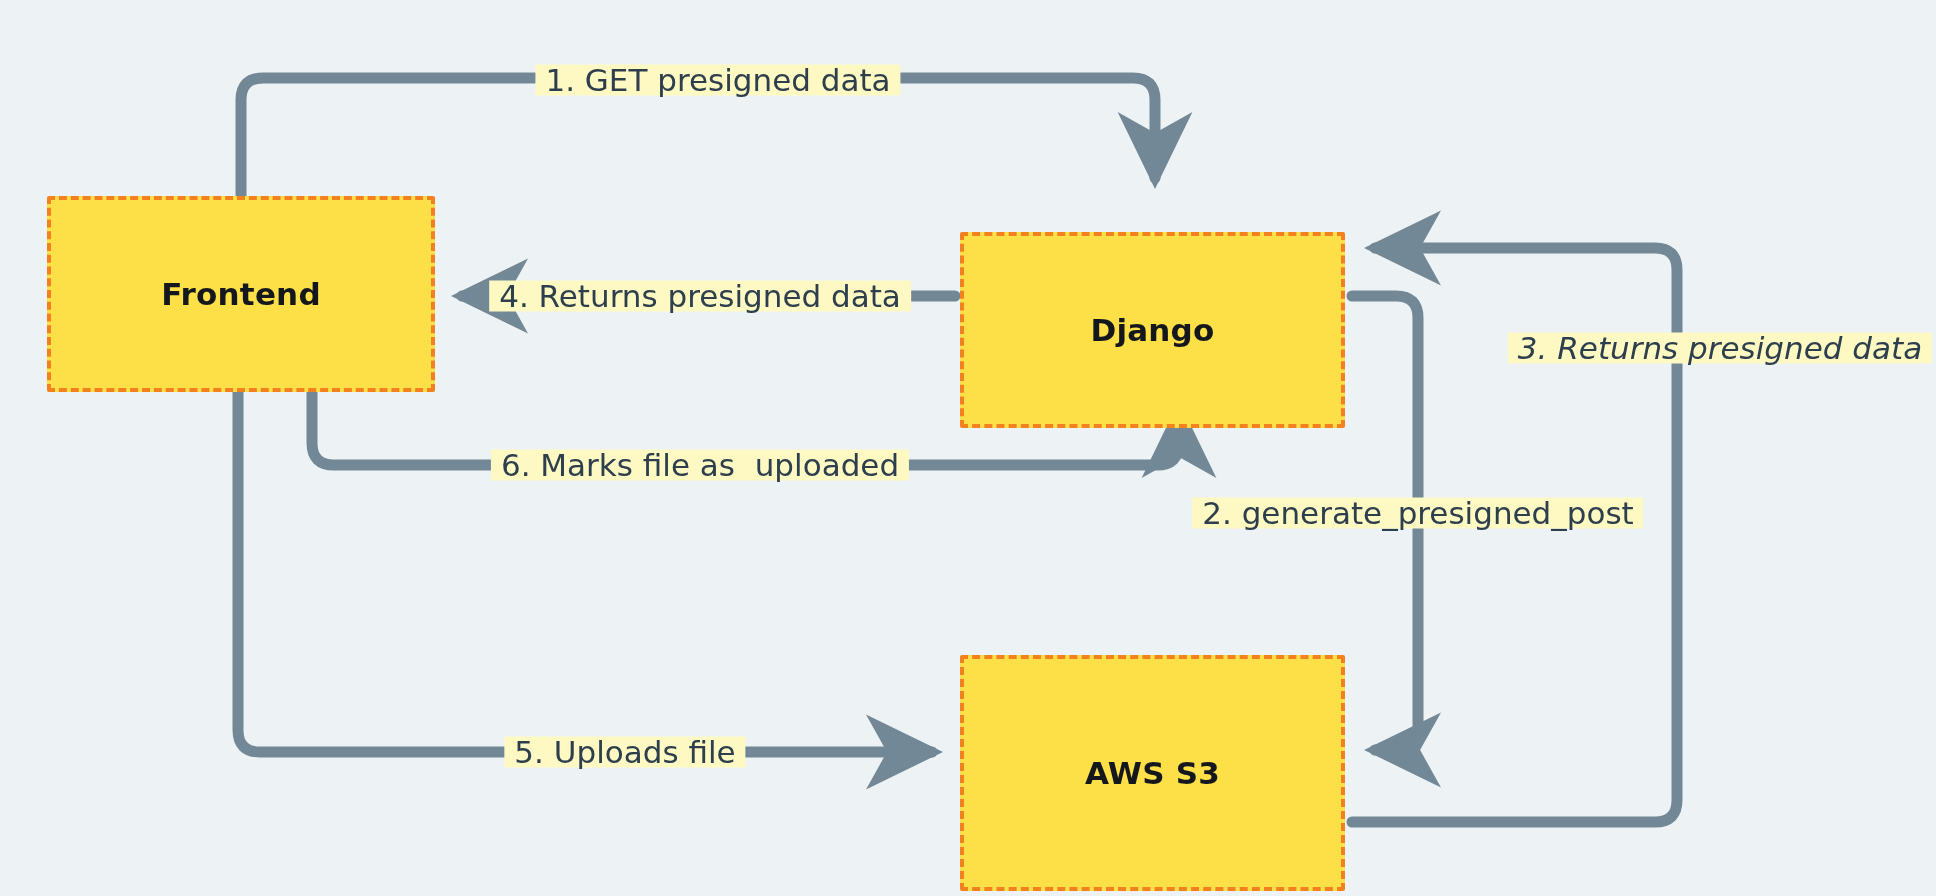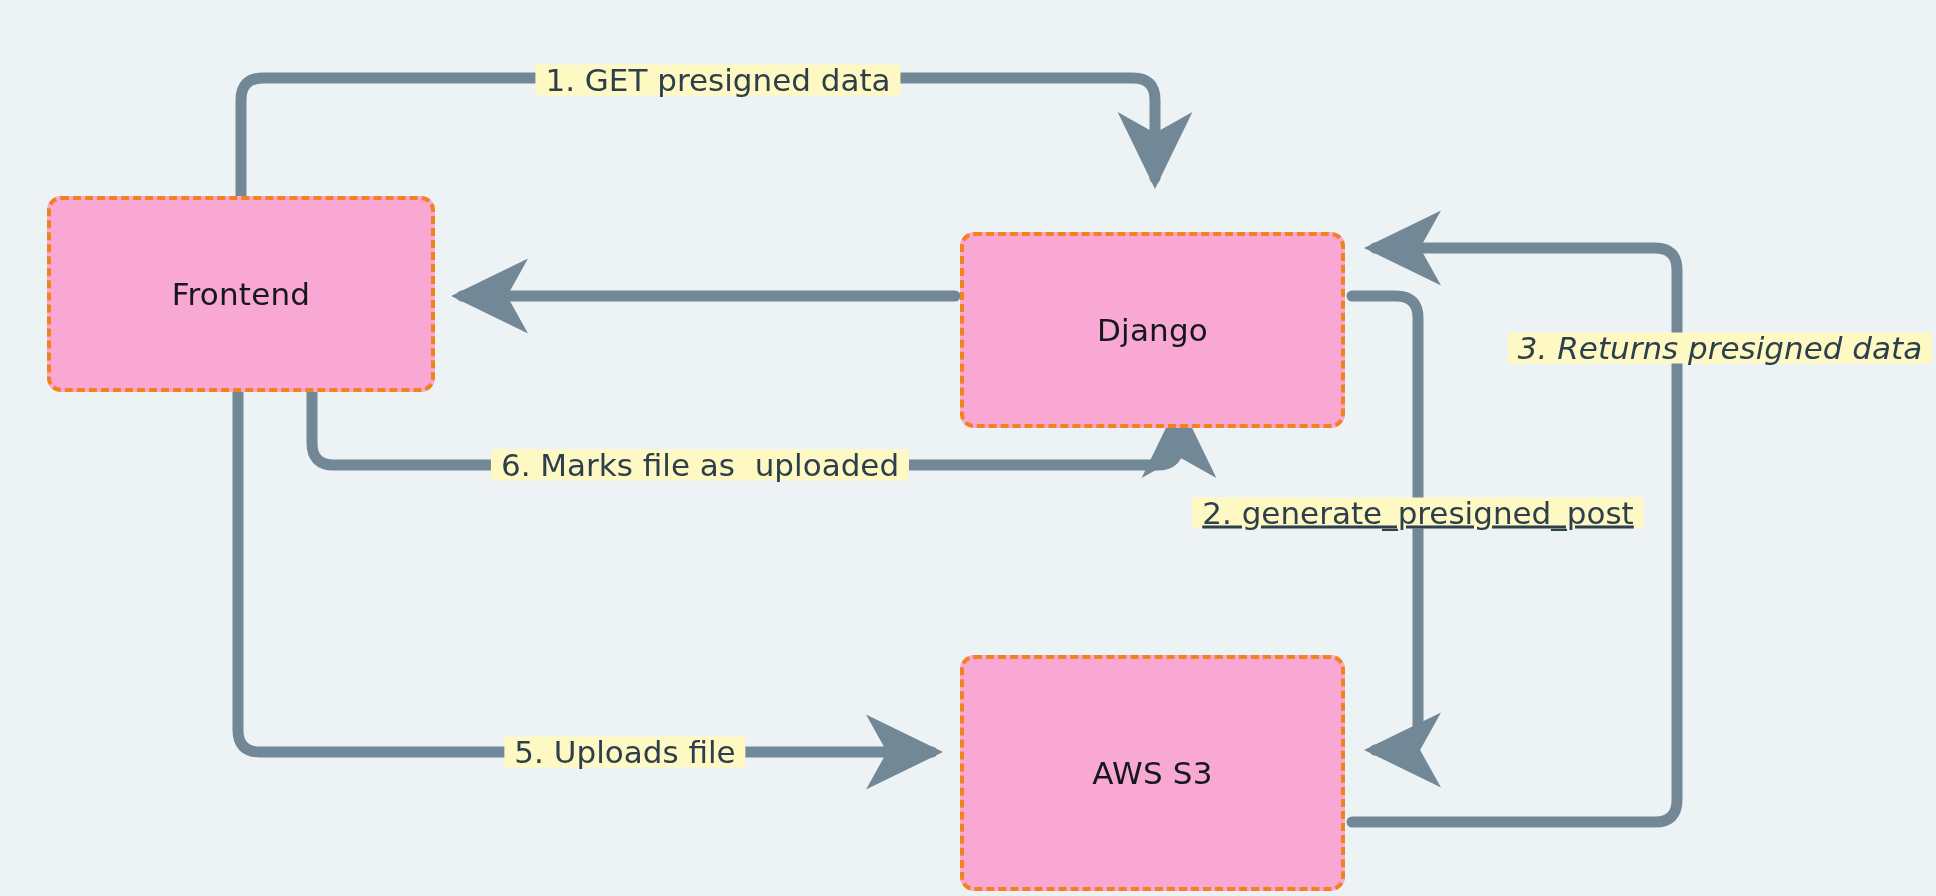--- a/index.html
+++ b/index.html
@@ -19,29 +19,29 @@
   svg.wires {
     position: absolute;
     left: 0;
     top: 0;
     width: 1936px;
     height: 896px;
   }
   .node {
     position: absolute;
     box-sizing: border-box;
-    background: #f9a8d4;
+    background: #fde047;
     border: 4px dashed #f4811f;
-    border-radius: 14px;
+    border-radius: 2px;
     display: flex;
     align-items: center;
     justify-content: center;
     color: #14181c;
     font-size: 31px;
-    font-weight: 400;
+    font-weight: 700;
     letter-spacing: 0.2px;
   }
   .edge-label {
     position: absolute;
     color: #2d3e4d;
     font-size: 31px;
     white-space: pre;
     background: #fef9c3;
     padding: 0 10px;
     line-height: 1;
@@ -80,22 +80,23 @@
   <div class="node" style="left:960px; top:196px; width:385px; height:196px;margin-top:36px;">
     <span>Django</span>
   </div>
 
   <div class="node" style="left:960px; top:655px; width:385px; height:236px;">
     <span>AWS S3</span>
   </div>
 
   <div class="edge-label" style="left:718px; top:80px;">1. GET presigned data</div>
 
+  <div class="edge-label" style="left:700px; top:296px;">4. Returns presigned data</div>
 
   <div class="edge-label" style="left:700px; top:465px;">6. Marks file as  uploaded</div>
 
   <div class="edge-label" style="left:1720px; top:348px;font-style:italic;">3. Returns presigned data</div>
 
-  <div class="edge-label" style="left:1418px; top:513px;text-decoration:underline;">2. generate_presigned_post</div>
+  <div class="edge-label" style="left:1418px; top:513px;">2. generate_presigned_post</div>
 
   <div class="edge-label" style="left:625px; top:752px;">5. Uploads file</div>
 
 </div>
 
 </body></html>

